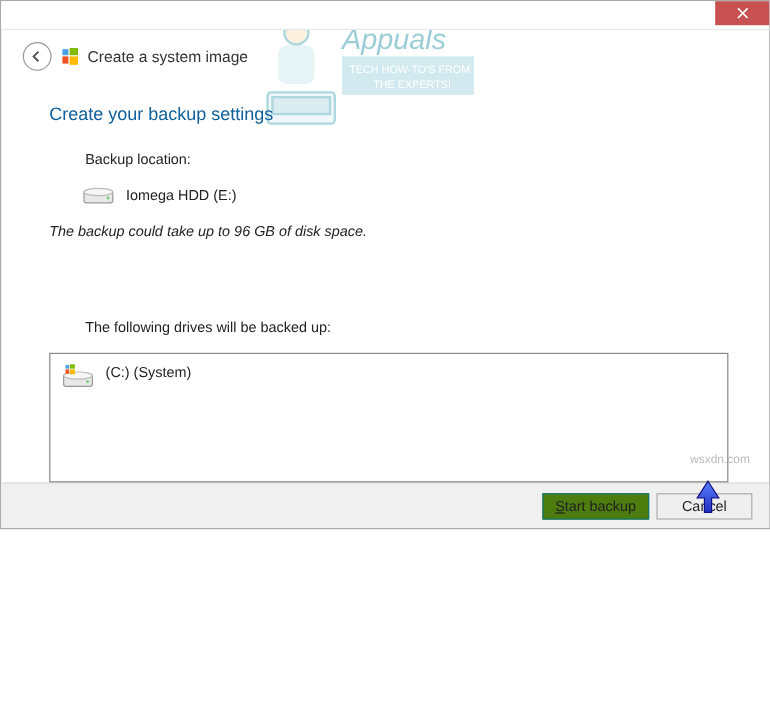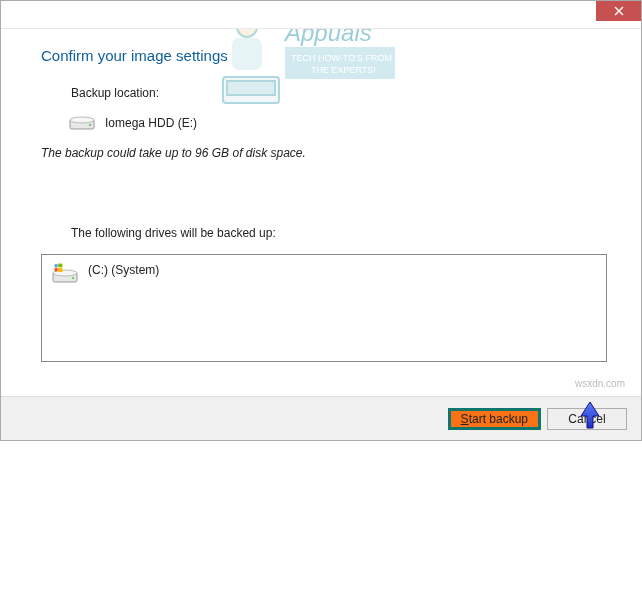--- a/index.html
+++ b/index.html
@@ -18,21 +18,21 @@
 .label { font-size: 12px; color: #222; margin-bottom: 14px; margin-left: 30px; }
 .drive-row { display: flex; align-items: center; gap: 10px; padding-left: 28px; margin-bottom: 14px; }
 .drv-icon svg { display: block; }
 .drv-text { font-size: 12px; color: #222; }
 .note { font-size: 12px; color: #222; margin-bottom: 66px; font-style: italic; }
 .drives-box { border: 1px solid #888; height: 108px; padding: 8px 10px; }
 .drv-item { display: flex; gap: 10px; }
 .drv-item .drv-text { font-size: 12px; }
 .footer { height: 44px; border-top: 1px solid #ddd; display: flex; align-items: center; justify-content: flex-end; padding-right: 14px; gap: 6px; background: #f0f0f0; }
 .btn { min-width: 80px; height: 22px; font-size: 12px; color: #222; background: #efefef; border: 1px solid #adadad; display: flex; align-items: center; justify-content: center; cursor: pointer; padding: 0 10px; }
-.btn.primary { border: 3px solid #0f766e; background: #f97316; }
+.btn.primary { border: 1px solid #0f766e; background: #4d7c0f; }
 .btn u { text-decoration: underline; }
 .cursor { position: absolute; right: 38px; bottom: 6px; pointer-events: none; }
 .watermark { position: absolute; left: 218px; top: 6px; opacity: 0.55; pointer-events: none; }
 .sitemark { position: absolute; right: 16px; bottom: 51px; font-size: 10px; color: #bbb; pointer-events: none; }
 </style>
 </head>
 <body>
 
 <div class="window">
 
@@ -53,23 +53,41 @@
   </div>
 
   <div class="titlebar">
     <div class="close-btn">
       <svg viewBox="0 0 10 10">
           <path d="M1 1 L9 9 M9 1 L1 9" stroke="#fff" stroke-width="1.4"></path>
         </svg>
     </div>
   </div>
 
+  <div class="header">
+    <div class="back-btn">
+      <svg viewBox="0 0 12 12">
+          <path d="M7 2 L3 6 L7 10" stroke="#555" stroke-width="1.6" fill="none"></path>
+        </svg>
+    </div>
+    <div class="hdr-title">
+      <span class="flagicon">
+        <svg viewBox="0 0 16 16">
+            <rect x="1" y="2" width="5" height="5" fill="#4aa0e8"></rect>
+            <rect x="7" y="1" width="7" height="6" fill="#7fba00"></rect>
+            <rect x="1" y="8" width="5" height="6" fill="#f25022"></rect>
+            <rect x="7" y="8" width="7" height="7" fill="#ffb900"></rect>
+          </svg>
+      </span>
+      <span>Create a system image</span>
+    </div>
+  </div>
 
   <div class="content">
-    <div class="sec-title">Confirm your image settings</div>
+    <div class="sec-title">Create your backup settings</div>
     <div class="label">Backup location:</div>
     <div class="drive-row">
       <span class="drv-icon">
         <svg width="26" height="18" viewBox="0 0 26 18">
             <rect x="1" y="5" width="24" height="10" rx="2" fill="#e8e8e8" stroke="#999"></rect>
             <ellipse cx="13" cy="6" rx="12" ry="3" fill="#f6f6f6" stroke="#bbb"></ellipse>
             <circle cx="21" cy="11" r="1.2" fill="#6fcf6f"></circle>
           </svg>
       </span>
       <span class="drv-text">Iomega HDD (E:)</span>

